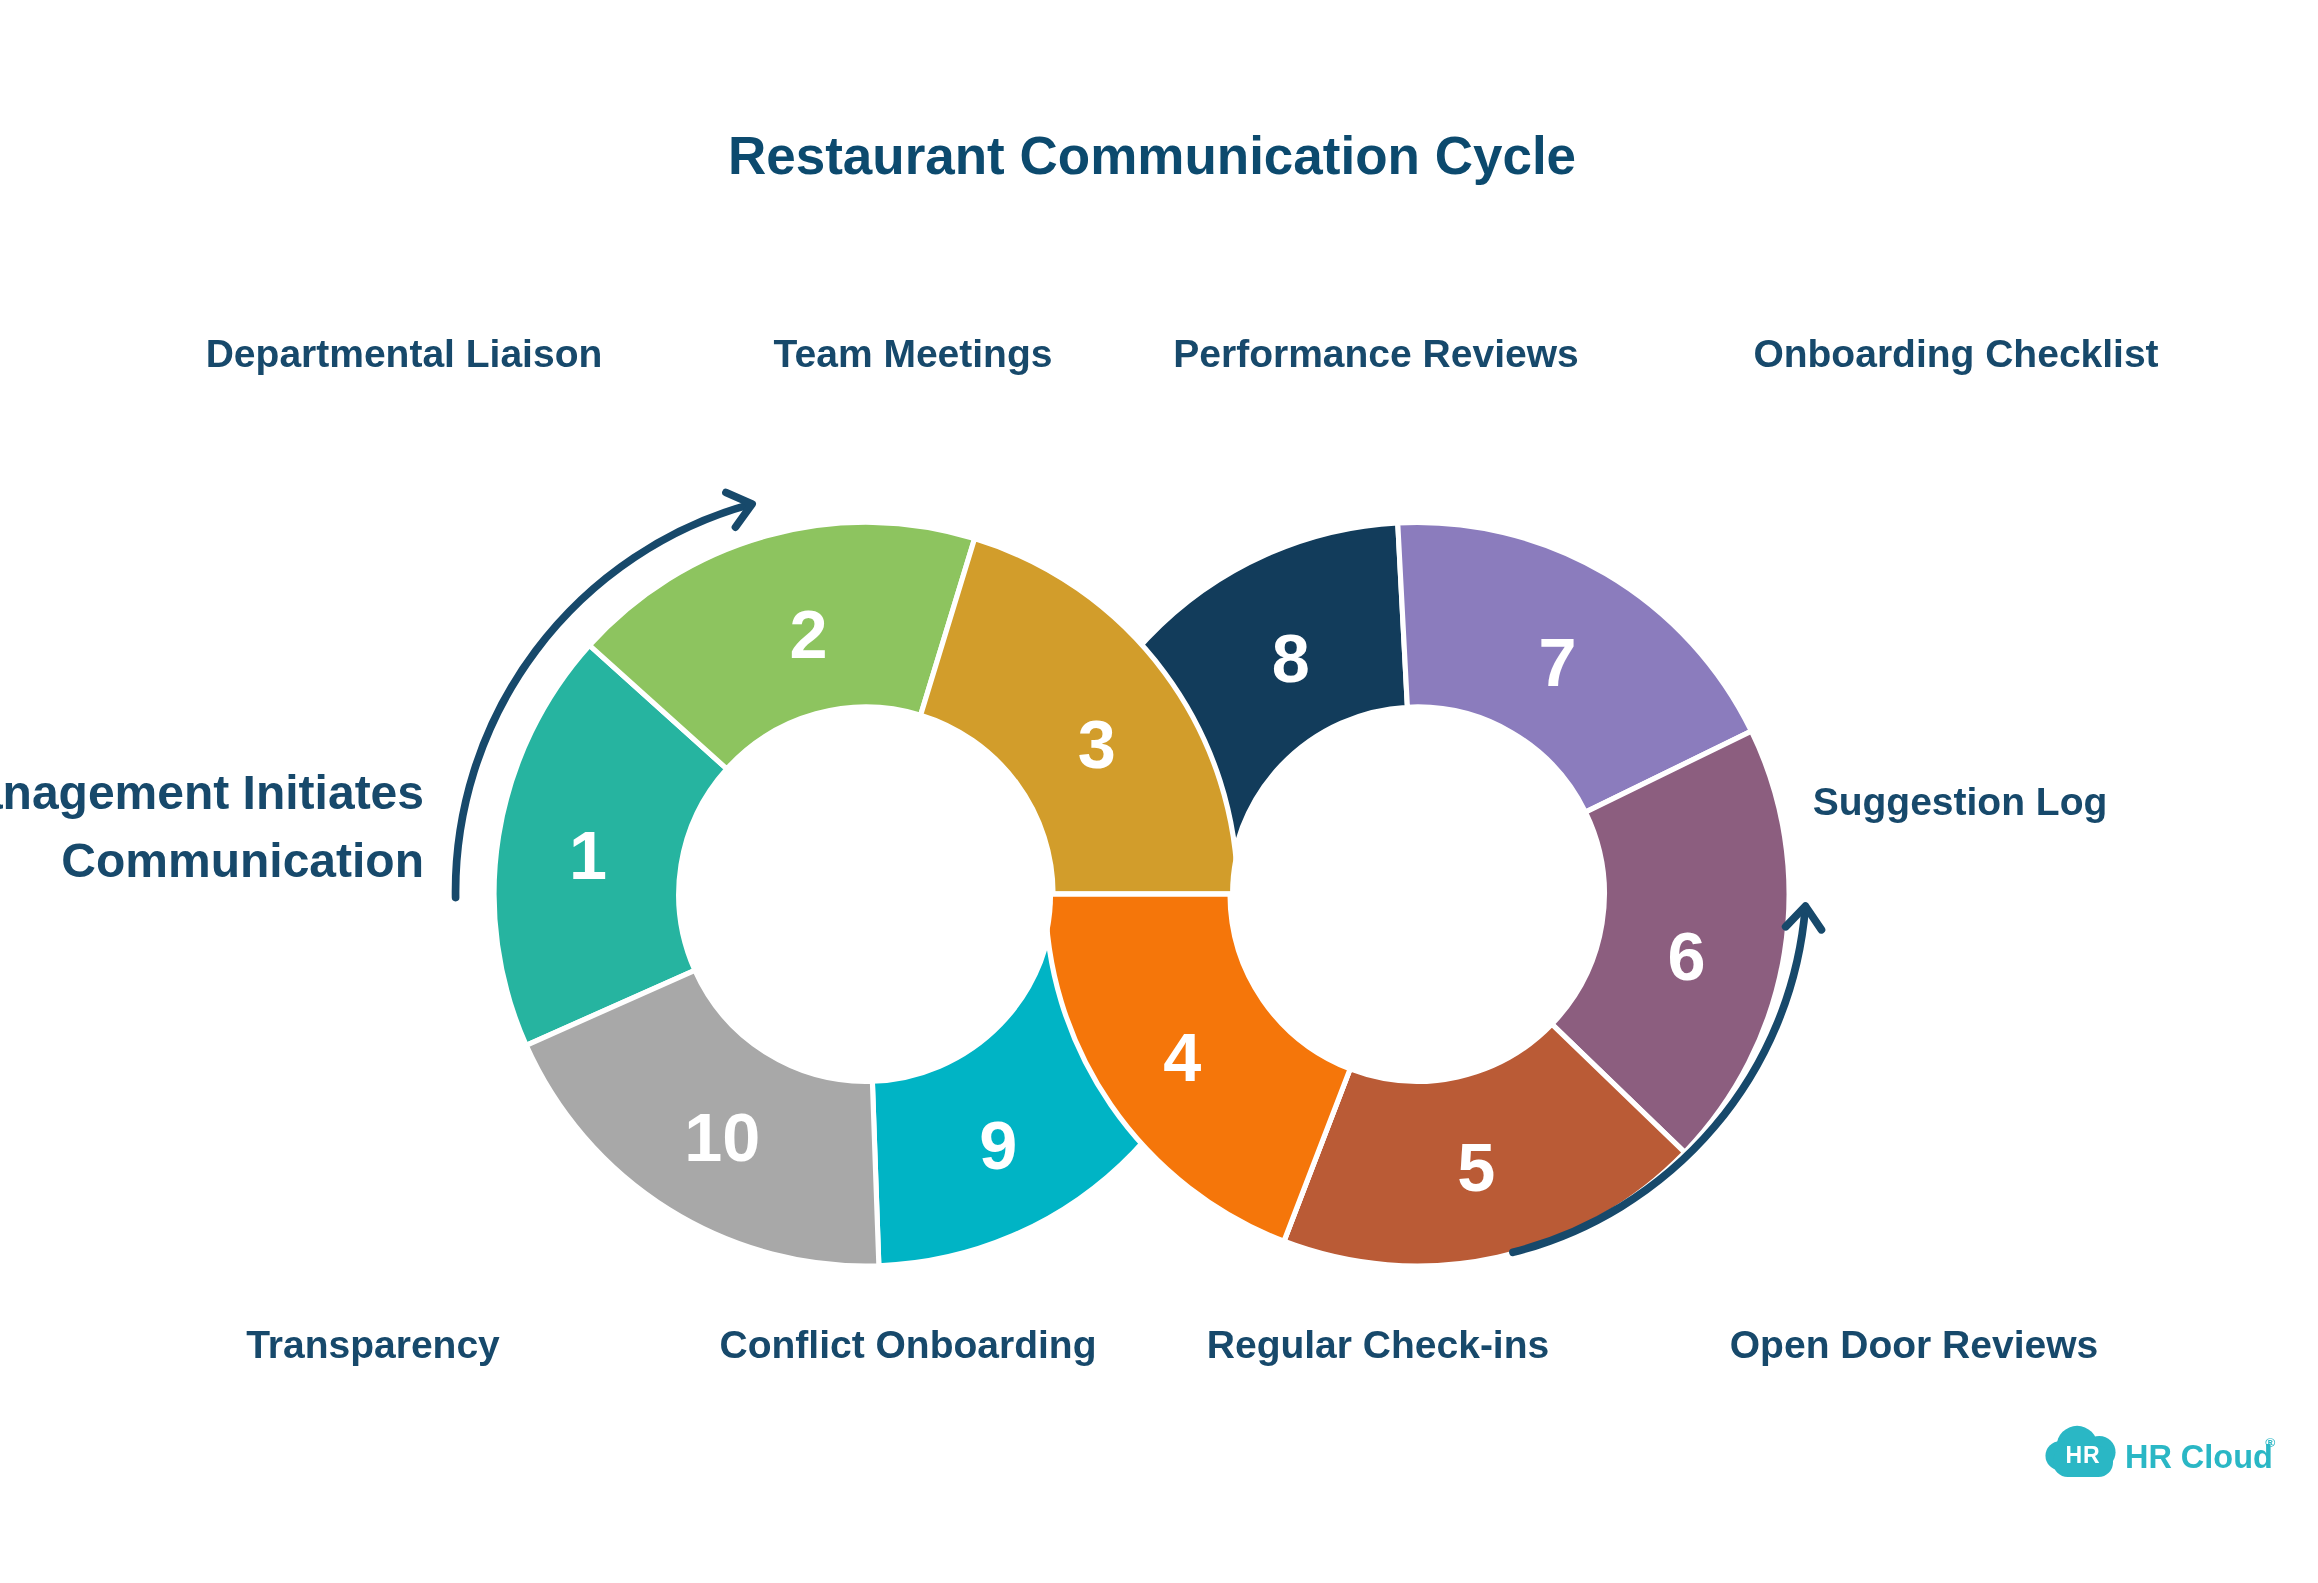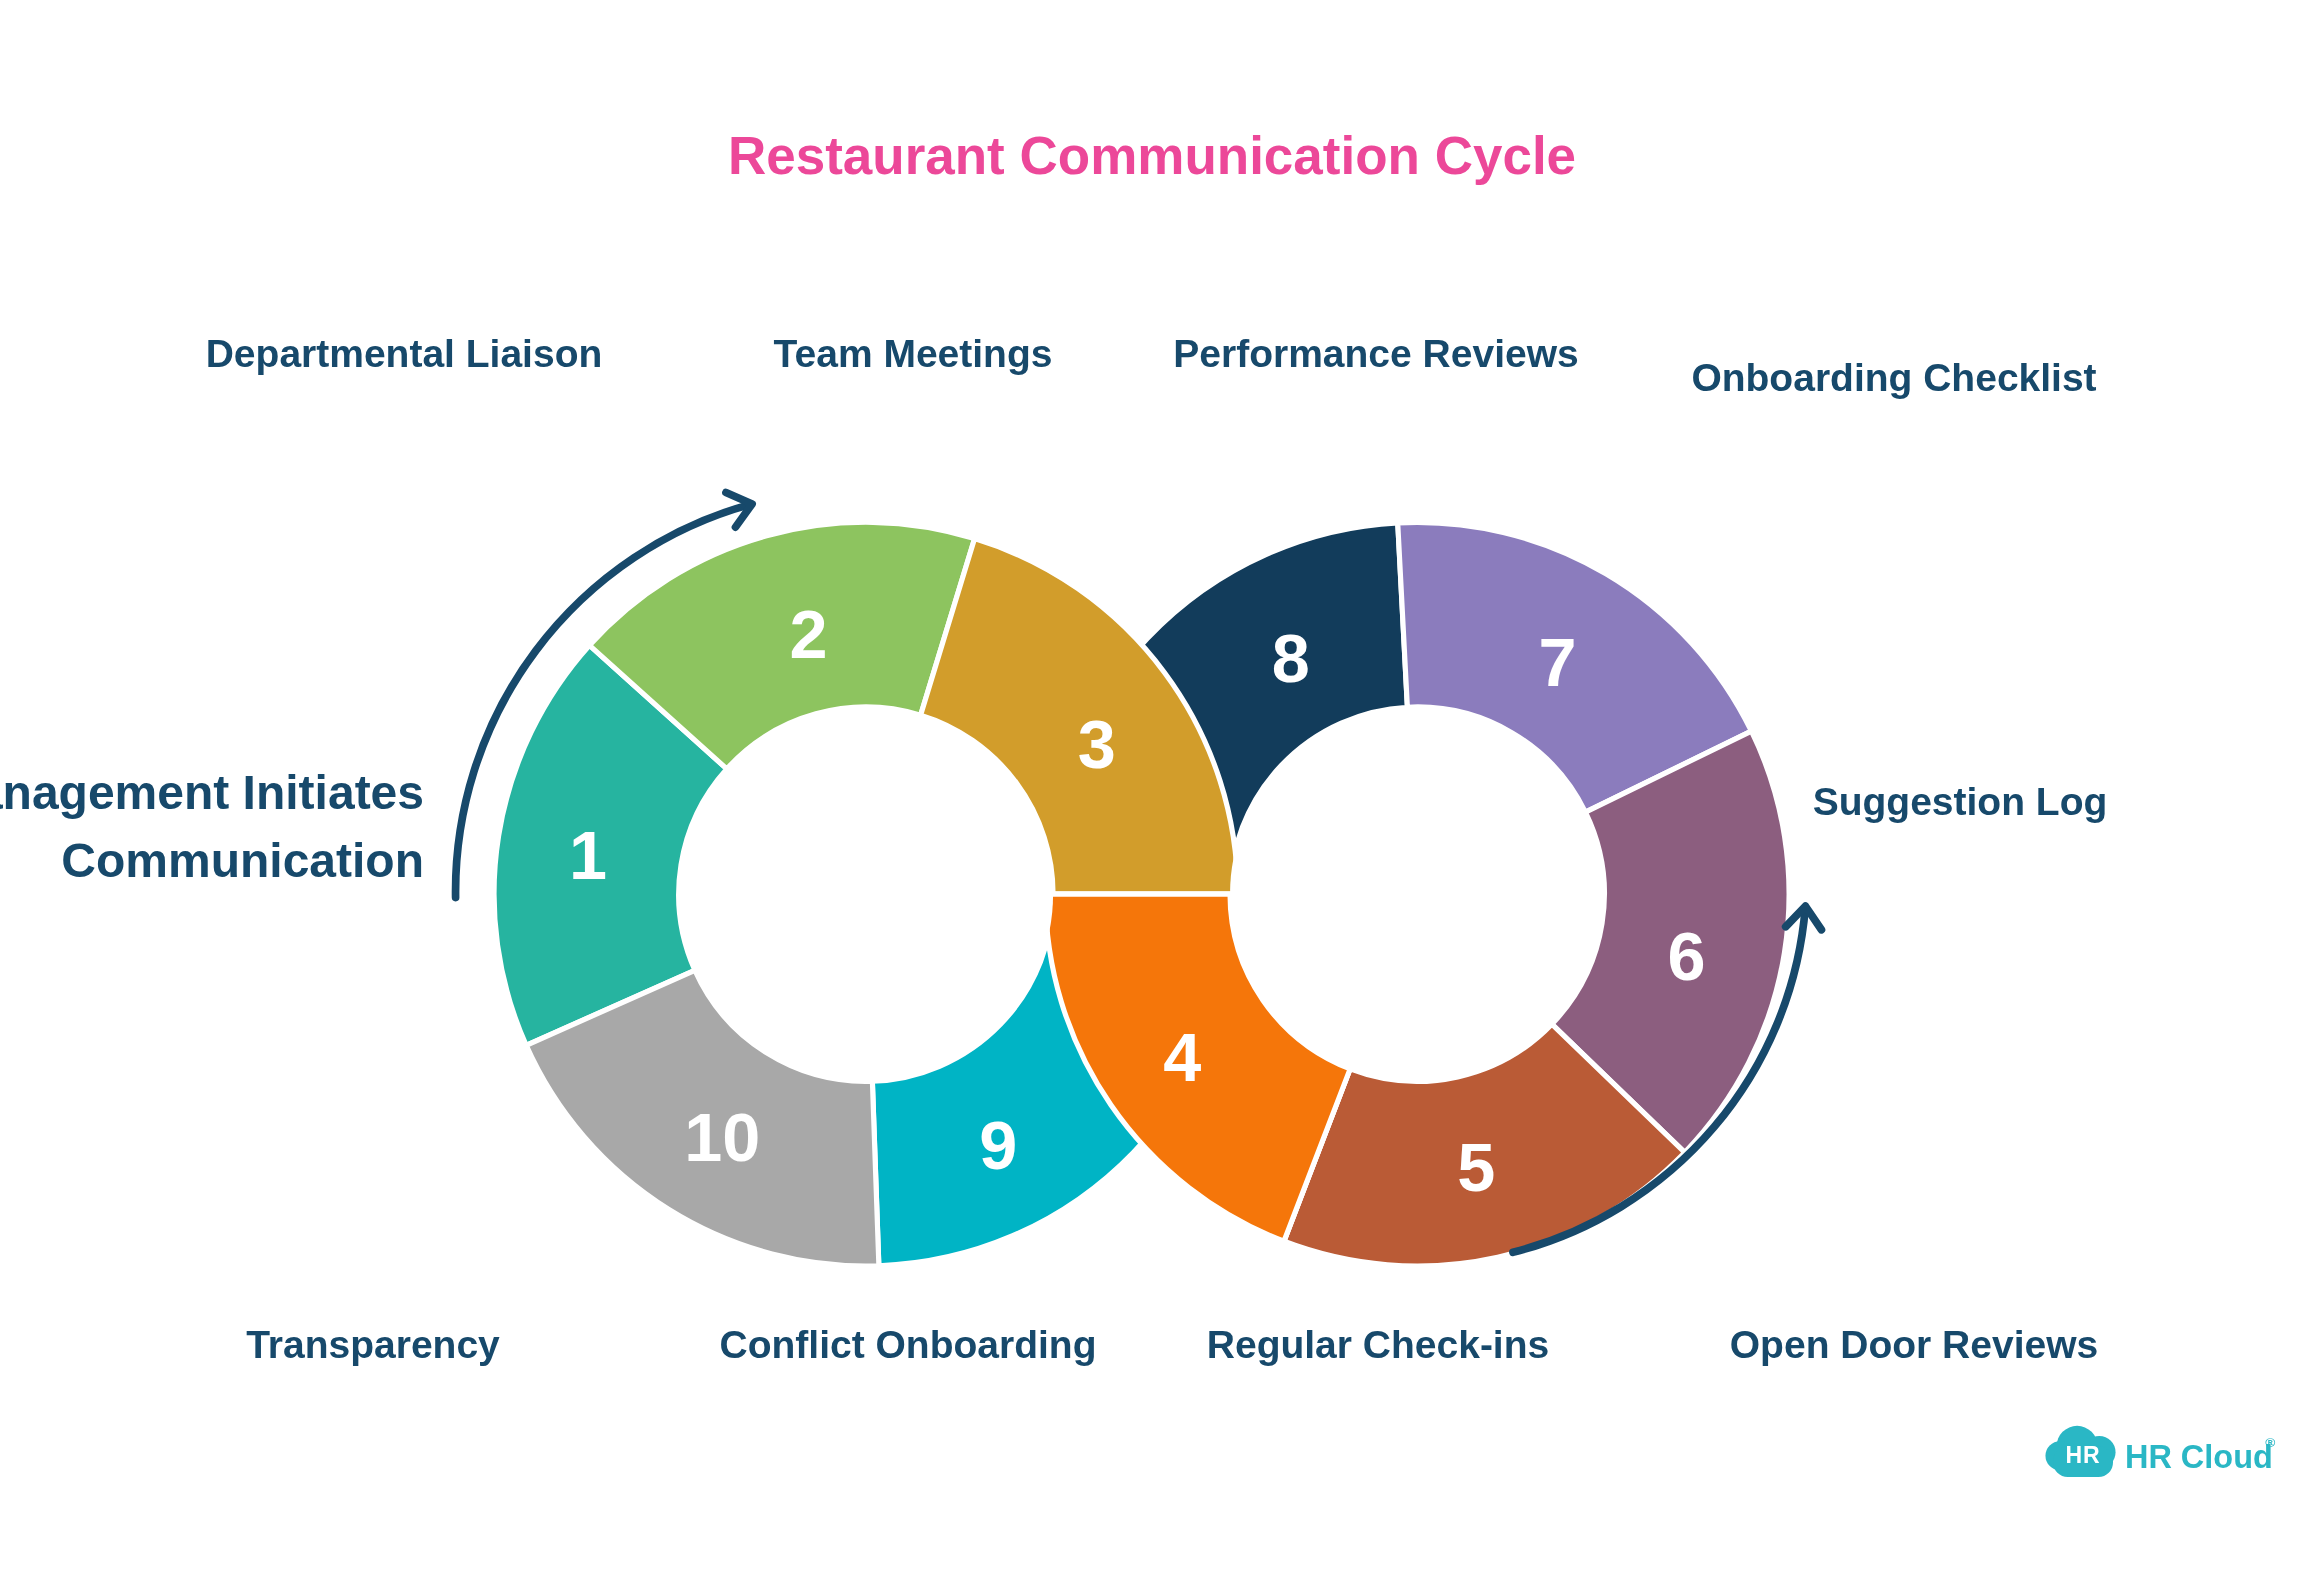--- a/index.html
+++ b/index.html
@@ -7,40 +7,40 @@
     width: 2319px; height: 1584px;
     position: relative;
     background: #ffffff;
     font-family: "Liberation Sans", sans-serif;
     overflow: hidden;
   }
   .stage { position: absolute; left: 0; top: 0; width: 2319px; height: 1584px; }
   .title {
     position: absolute; left: 1152px; top: 125px;
     transform: translateX(-50%);
-    font-size: 53px; font-weight: 700; color: #ec4899;
+    font-size: 53px; font-weight: 700; color: #0c4a6e;
     white-space: nowrap; letter-spacing: 0px;
   }
   .label {
     position: absolute;
     transform: translateX(-50%);
     font-size: 39px; font-weight: 700; color: #17496B;
     white-space: nowrap; text-align: center;
   }
   .label-management {
     position: absolute;
     left: 424px; top: 759px;
     transform: translateX(-100%);
     font-size: 48px; font-weight: 700; color: #17496B;
     text-align: right; white-space: pre-line; line-height: 1.42;
   }
   .lbl-departmental { left: 376px;  top: 332px; margin-left: 28px; }
   .lbl-team         { left: 913px; top: 332px; }
   .lbl-performance  { left: 1376px; top: 332px; }
-  .lbl-onboarding   { left: 1894px; top: 332px; margin-top: 24px; }
+  .lbl-onboarding   { left: 1956px; top: 332px; }
   .lbl-suggestion   { left: 1960px; top: 780px; }
   .lbl-transparency { left: 373px;  top: 1323px; }
   .lbl-conflict     { left: 908px; top: 1323px; }
   .lbl-regular      { left: 1378px; top: 1323px; }
   .lbl-opendoor     { left: 1914px; top: 1323px; }
 
   svg .seg { stroke: #FFFFFF; stroke-width: 6; stroke-linejoin: round; }
   svg .num {
     fill: #FFFFFF; font-family: "Liberation Sans", sans-serif;
     font-size: 80px; font-weight: 700; text-anchor: middle;

